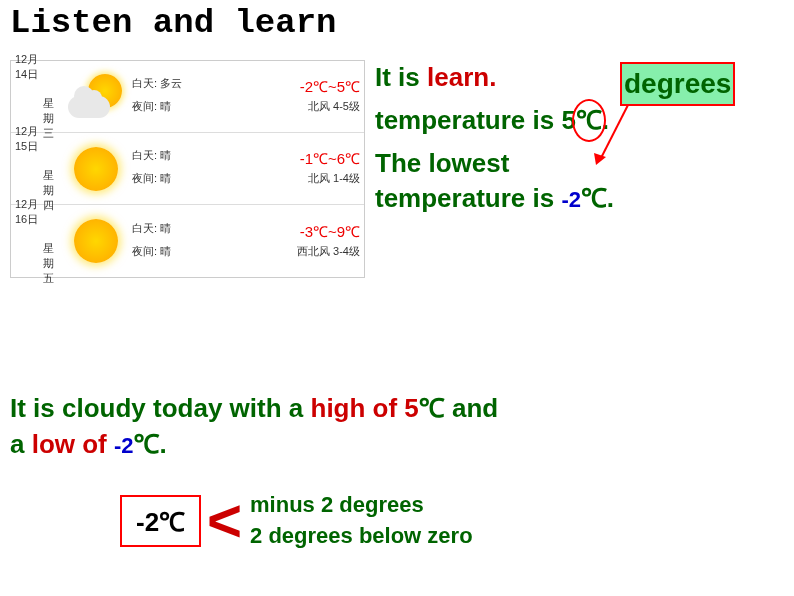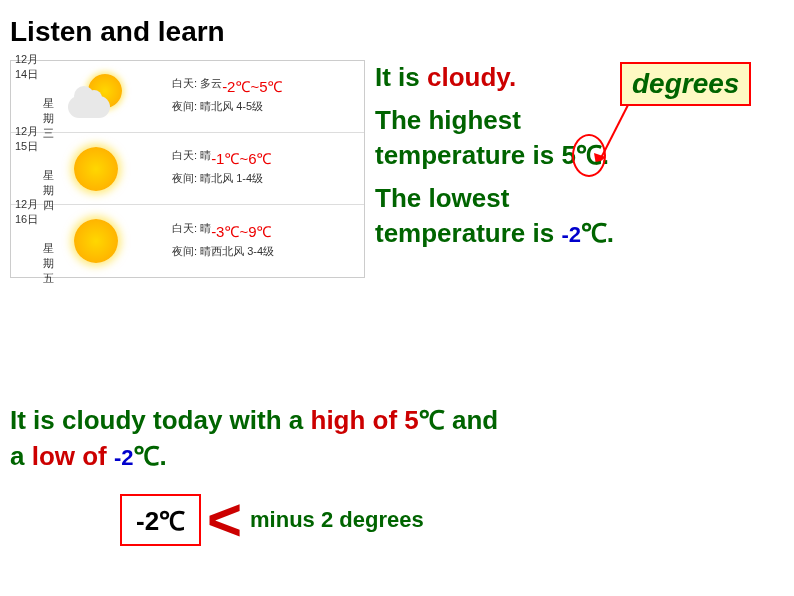--- a/index.html
+++ b/index.html
@@ -8,25 +8,26 @@
       height: 596px;
       background: #fff;
       font-family: Arial, sans-serif;
       overflow: hidden;
       position: relative;
     }
 
     
     .title {
       position: absolute;
-      top: 16px;
+      top: 4px;
       left: 10px;
-      font-size: 28px;
+      font-size: 34px;
       font-weight: bold;
       color: #000;
+      font-family: Liberation Mono, monospace;
     }
 
     
     .weather-table {
       position: absolute;
       top: 60px;
       left: 10px;
       width: 355px;
       border: 1px solid #ccc;
       background: #fff;
@@ -125,23 +126,22 @@
     .info-col {
       display: flex;
       flex-direction: column;
       font-size: 11px;
       color: #333;
       flex: 1;
       padding-left: 4px;
     }
     .info-row {
       display: flex;
-      justify-content: flex-start;
+      justify-content: space-between;
       margin-bottom: 3px;
-      margin-left: 40px;
     }
     .temp-red {
       color: #e00;
       font-size: 15px;
     }
 
     
     .right-content {
       position: absolute;
       top: 60px;
@@ -166,39 +166,37 @@
     .highlight-blue {
       color: #0000cc;
     }
 
     
     .degrees-box {
       position: absolute;
       top: 62px;
       left: 620px;
       border: 2px solid red;
-      padding: 4px 10px;
+      padding: 4px 2px;
       font-size: 28px;
       font-weight: bold;
       color: #006400;
-      background: #fef9c3;
-      font-style: italic;
+      background: #86efac;
     }
 
     
     .bottom-para {
       position: absolute;
       top: 390px;
       left: 10px;
       font-size: 26px;
       font-weight: bold;
       color: #006400;
       line-height: 1.4;
       width: 775px;
-      margin-top: 12px;
     }
 
     
     .minus-box-area {
       position: absolute;
       top: 490px;
       left: 120px;
       display: flex;
       align-items: center;
     }
@@ -321,26 +319,25 @@
 
 <svg style="position:absolute; top:95px; left:580px; width:80px; height:80px; overflow:visible;">
   <line x1="48" y1="10" x2="20" y2="65" stroke="red" stroke-width="2"></line>
   <polygon points="16,70 14,58 26,62" fill="red"></polygon>
 </svg>
 
 <div class="right-content">
 
   <div class="sentence-block">
     <span class="sentence-line">
-      <span>It is </span><span class="highlight-red">cloudy.</span>
+      <span>It is </span><span class="highlight-red">learn.</span>
     </span>
   </div>
 
   <div class="sentence-block">
-    <div class="sentence-line">The highest</div>
     <div class="sentence-line">
       <span>temperature is 5</span><span class="circle-annotation"><span>℃</span></span><span>.</span>
     </div>
   </div>
 
   <div class="sentence-block" style="margin-top:0;">
     <div class="sentence-line">The lowest</div>
     <div class="sentence-line">
       <span>temperature is </span><span class="highlight-blue" style="font-size:22px; vertical-align:middle;">-2</span><span>℃.</span>
     </div>
@@ -350,14 +347,15 @@
 <div class="bottom-para">
   <span>It is cloudy today with a </span><span class="highlight-red">high of 5</span><span>℃</span><span> and</span><br>
   <span>a </span><span class="highlight-red">low of </span><span class="highlight-blue" style="font-size:22px; vertical-align:middle;">-2</span><span>℃</span><span>.</span>
 </div>
 
 <div class="minus-box-area">
   <div class="minus-box">-2℃</div>
   <div class="less-than">&lt;</div>
   <div class="explanations">
     <span class="explanation-line highlight-red">minus 2 degrees</span>
+    <span class="explanation-line" style="color:#006400;">2 degrees below zero</span>
   </div>
 </div>
 
 </body></html>

